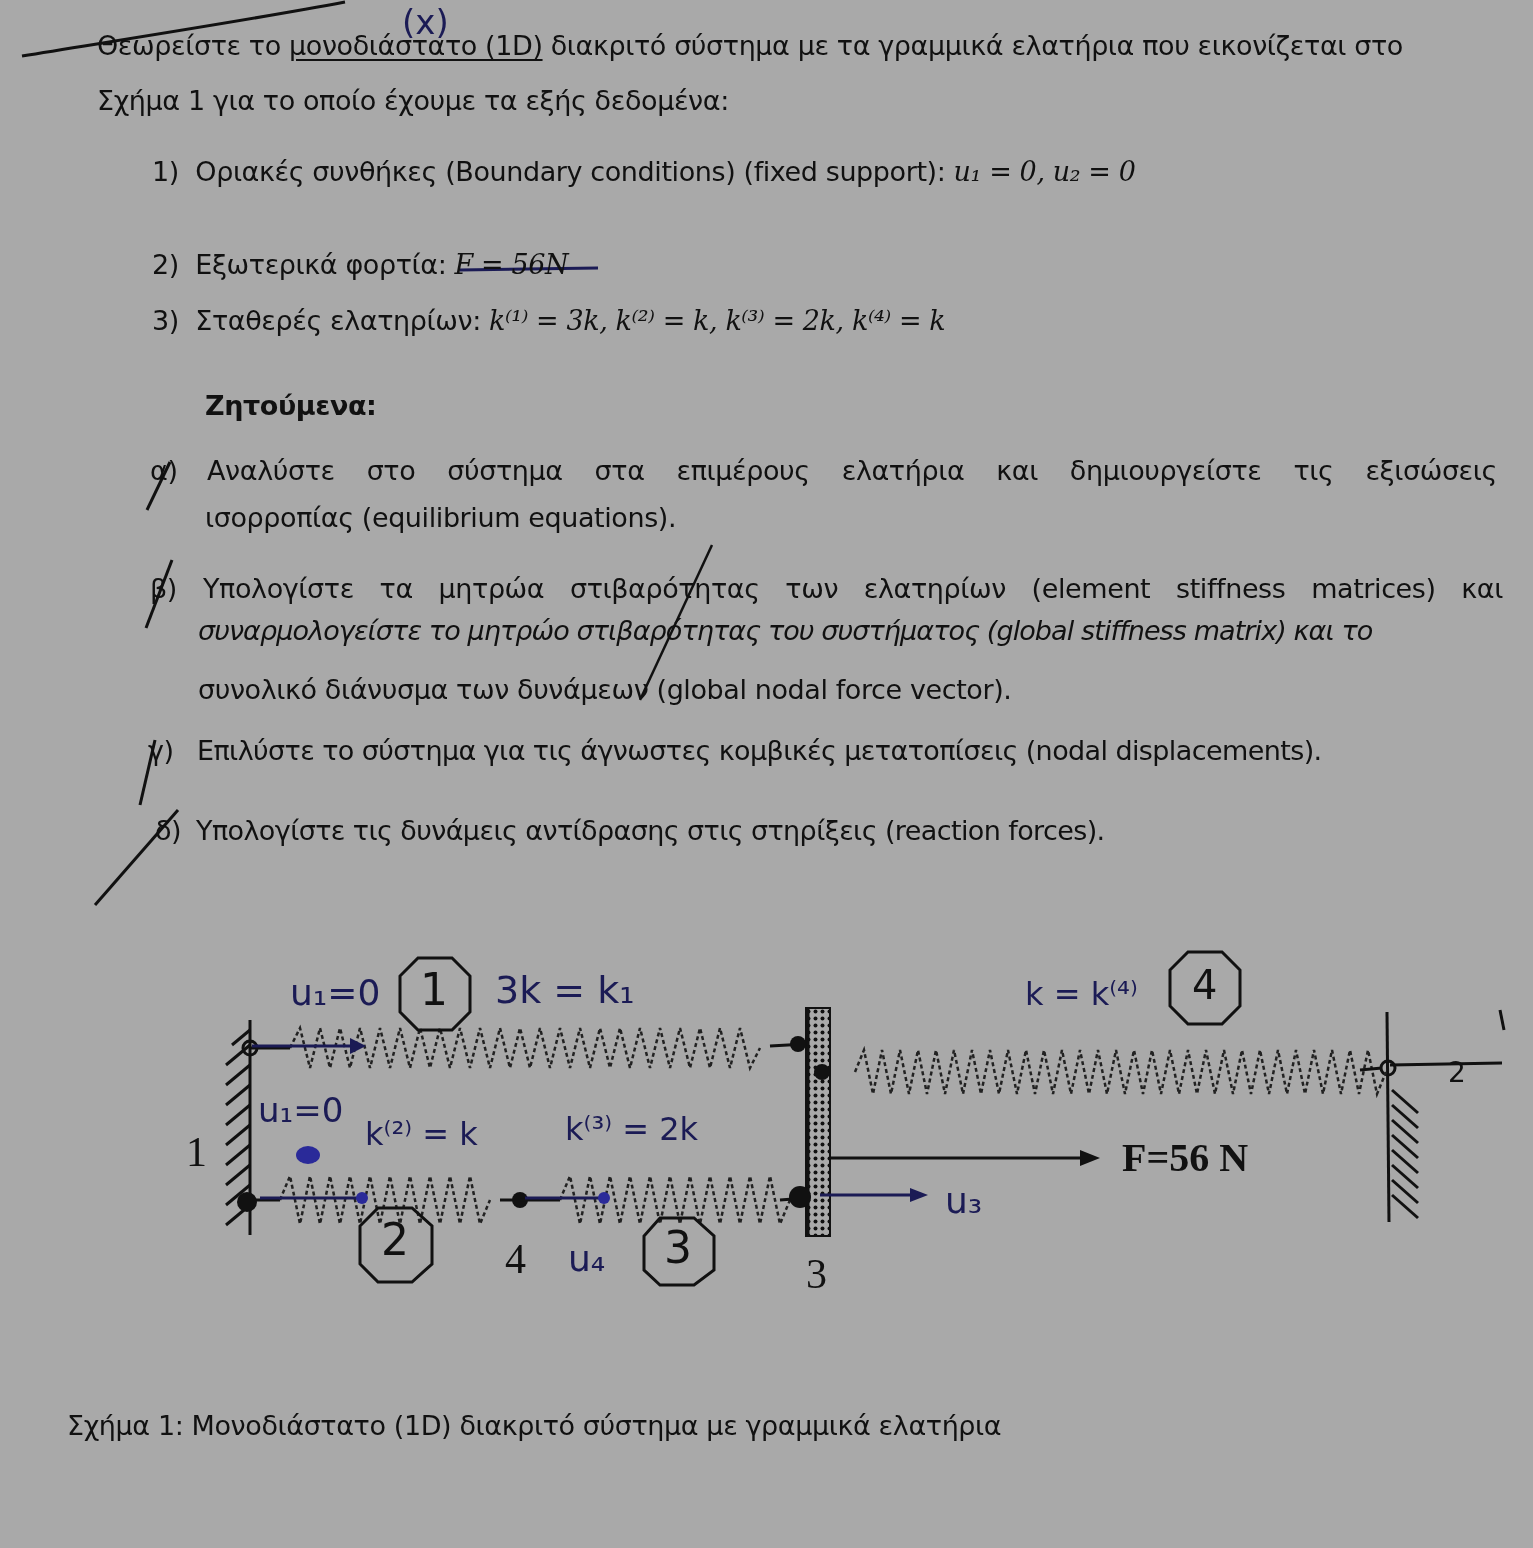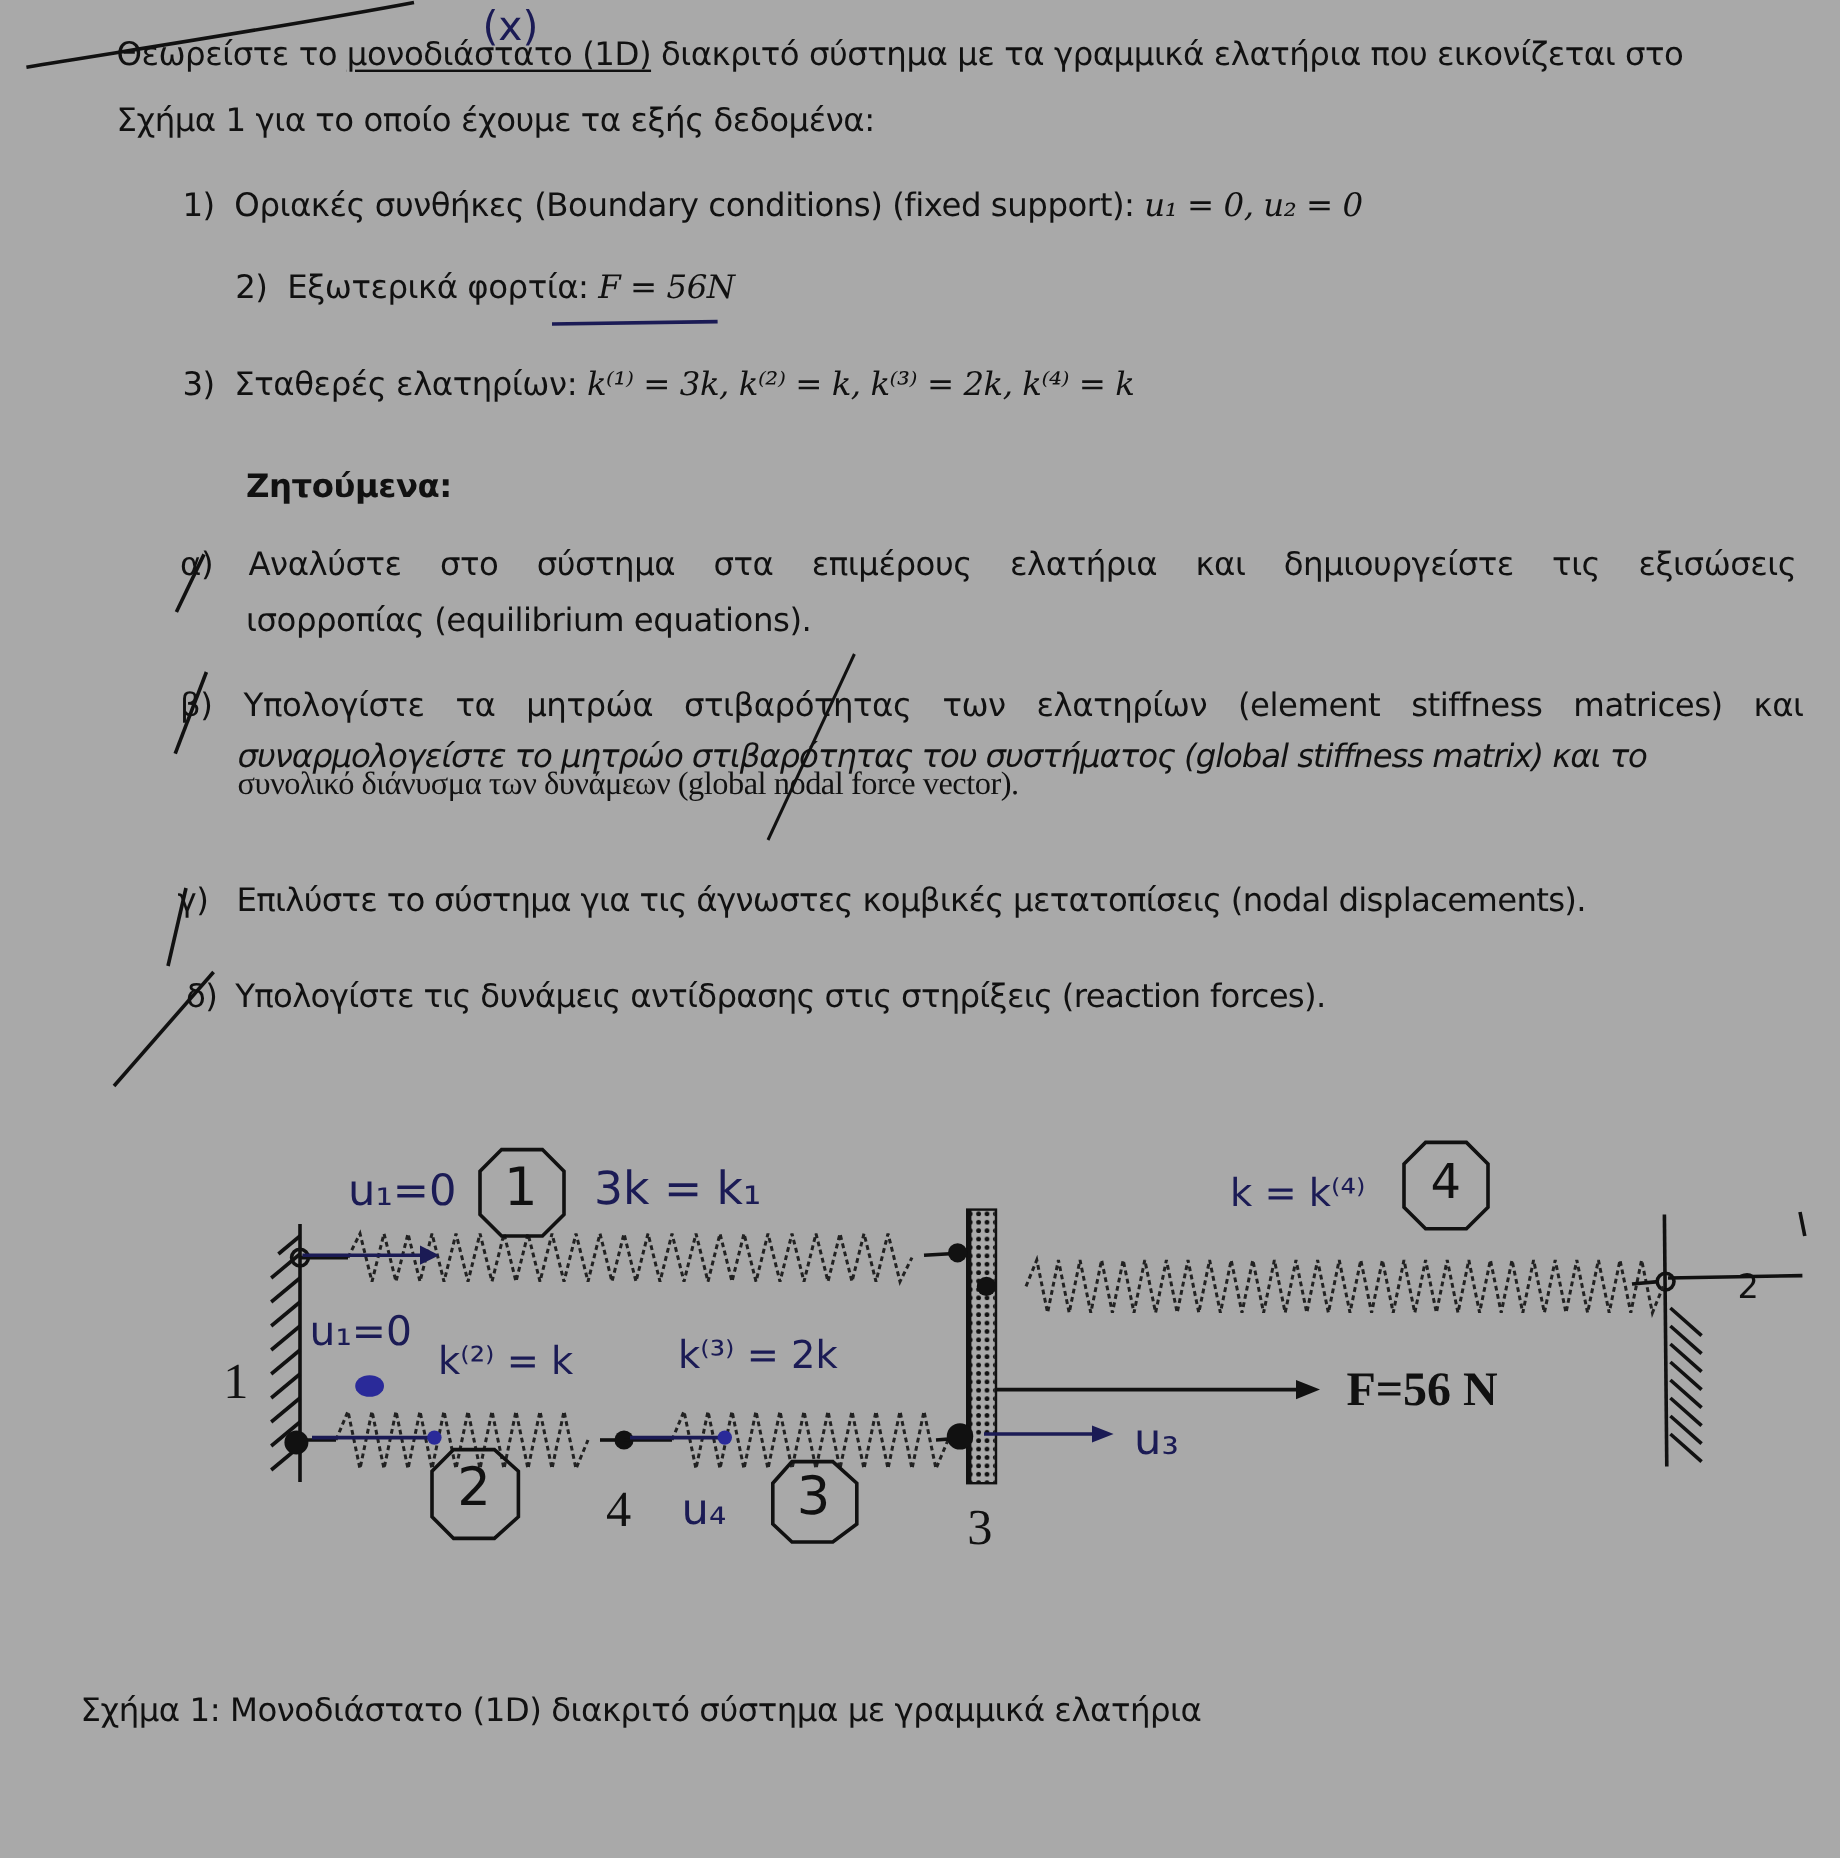--- a/index.html
+++ b/index.html
@@ -131,37 +131,37 @@
 <div class="abs hand" style="left:402px;top:2px;font-size:34px;">(x)</div>
 
 <div class="abs txt" style="left:97px;top:30px;">
   <span>Θεωρείστε το </span><span class="ul">μονοδιάστατο (1D)</span><span> διακριτό σύστημα με τα γραμμικά ελατήρια που εικονίζεται στο</span>
 </div>
 <div class="abs txt" style="left:97px;top:85px;">Σχήμα 1 για το οποίο έχουμε τα εξής δεδομένα:</div>
 
 <div class="abs txt" style="left:152px;top:156px;">
   <span>1)</span>&nbsp; <span>Οριακές συνθήκες (Boundary conditions) (fixed support): </span><span class="math">u₁ = 0, u₂ = 0</span>
 </div>
-<div class="abs txt" style="left:152px;top:224px;margin-left:44px;">
+<div class="abs txt" style="left:152px;top:249px;">
   <span>2)</span>&nbsp; <span>Εξωτερικά φορτία: </span><span class="math">F = 56N</span>
 </div>
 <div class="abs txt" style="left:152px;top:305px;">
   <span>3)</span>&nbsp; <span>Σταθερές ελατηρίων: </span><span class="math">k⁽¹⁾ = 3k, k⁽²⁾ = k, k⁽³⁾ = 2k, k⁽⁴⁾ = k</span>
 </div>
 
 <div class="abs txt" style="left:205px;top:390px;font-weight:bold;">Ζητούμενα:</div>
 
 <div class="abs txt marker" style="left:150px;top:455px;">α)</div>
 <div class="abs txt justify" style="left:207px;top:455px;width:1290px;">Αναλύστε στο σύστημα στα επιμέρους ελατήρια και δημιουργείστε τις εξισώσεις</div>
 <div class="abs txt" style="left:205px;top:502px;">ισορροπίας (equilibrium equations).</div>
 
 <div class="abs txt marker" style="left:150px;top:573px;">β)</div>
 <div class="abs txt justify" style="left:203px;top:573px;width:1300px;">Υπολογίστε τα μητρώα στιβαρότητας των ελατηρίων (element stiffness matrices) και</div>
 <div class="abs txt" style="left:198px;top:615px;letter-spacing:-0.9px;font-style:italic;">συναρμολογείστε το μητρώο στιβαρότητας του συστήματος (global stiffness matrix) και το</div>
-<div class="abs txt" style="left:198px;top:638px;font-family:Liberation Serif, serif;">συνολικό διάνυσμα των δυνάμεων (global nodal force vector).</div>
+<div class="abs txt" style="left:198px;top:674px;">συνολικό διάνυσμα των δυνάμεων (global nodal force vector).</div>
 
 <div class="abs txt marker" style="left:148px;top:735px;">γ)</div>
 <div class="abs txt" style="left:197px;top:735px;letter-spacing:-0.6px;text-align:center;">Επιλύστε το σύστημα για τις άγνωστες κομβικές μετατοπίσεις (nodal displacements).</div>
 
 <div class="abs txt marker" style="left:155px;top:815px;">δ)</div>
 <div class="abs txt" style="left:196px;top:815px;letter-spacing:-0.6px;">Υπολογίστε τις δυνάμεις αντίδρασης στις στηρίξεις (reaction forces).</div>
 
 <div class="abs times" style="left:186px;top:1128px;font-weight:normal;">1</div>
 <div class="abs times" style="left:505px;top:1235px;font-weight:normal;">4</div>
 <div class="abs times" style="left:806px;top:1250px;font-weight:normal;">3</div>

